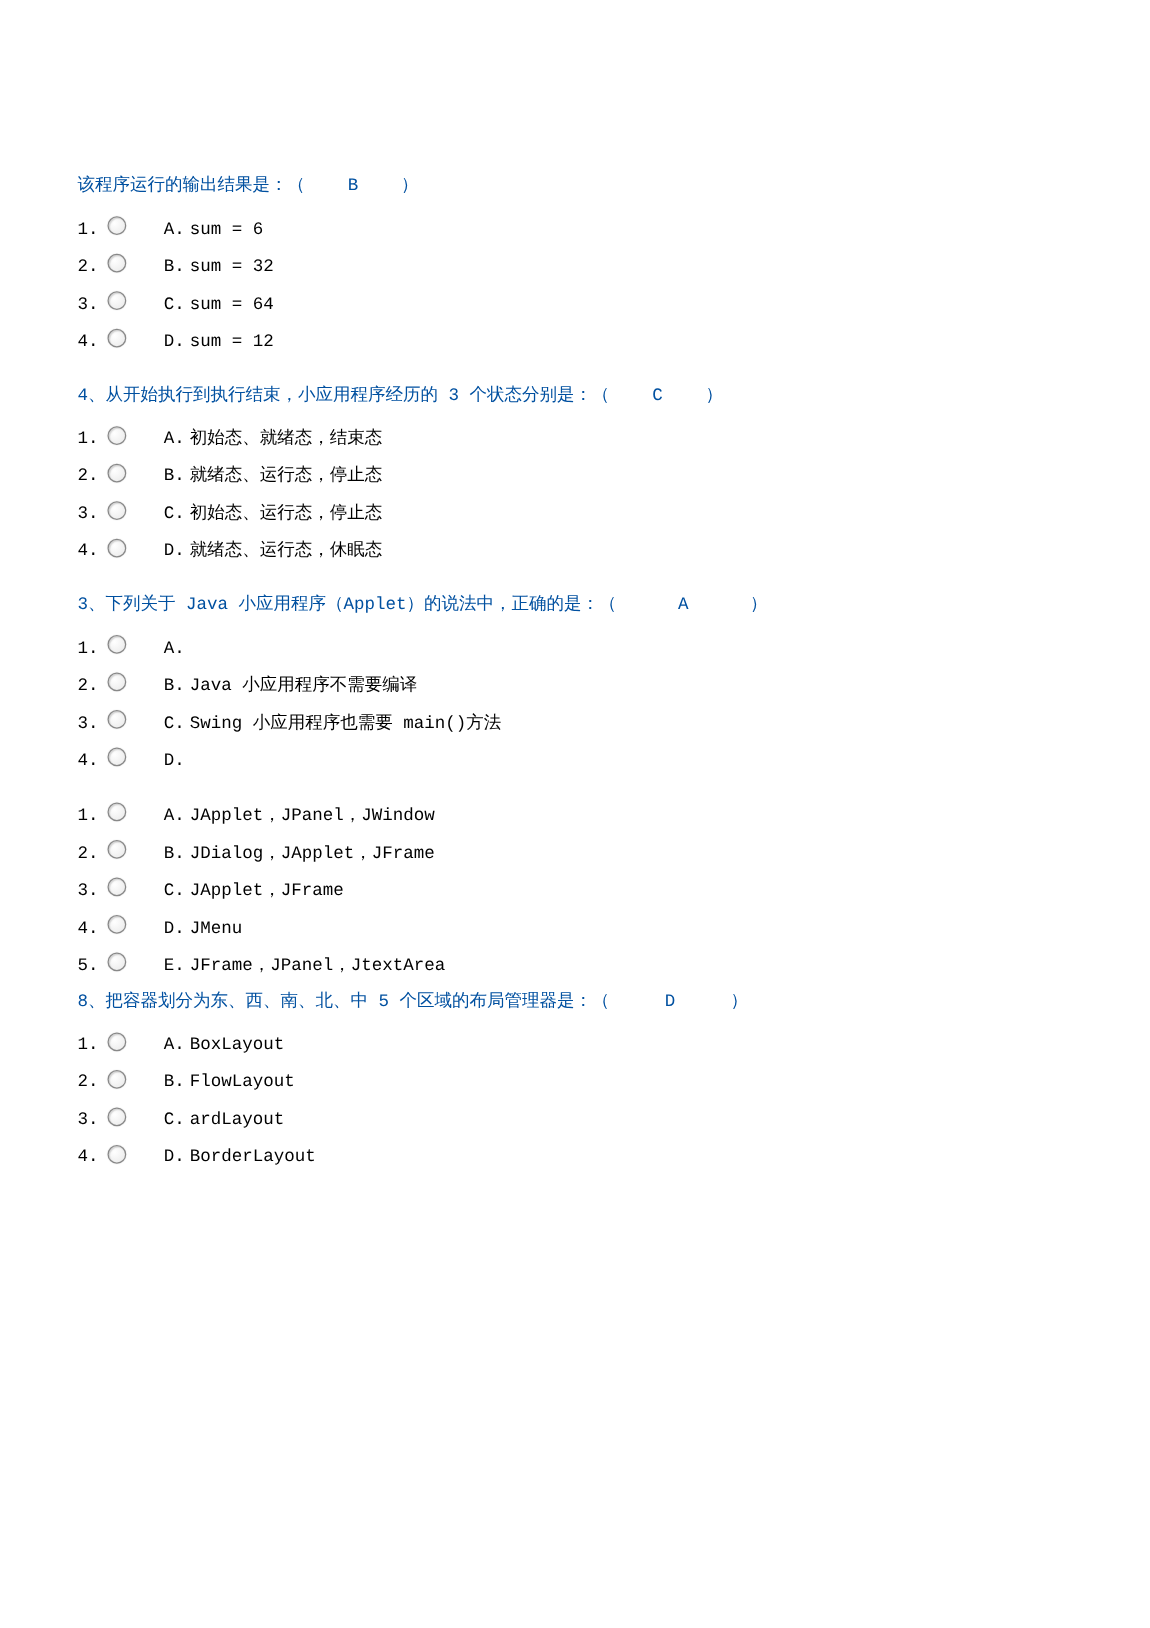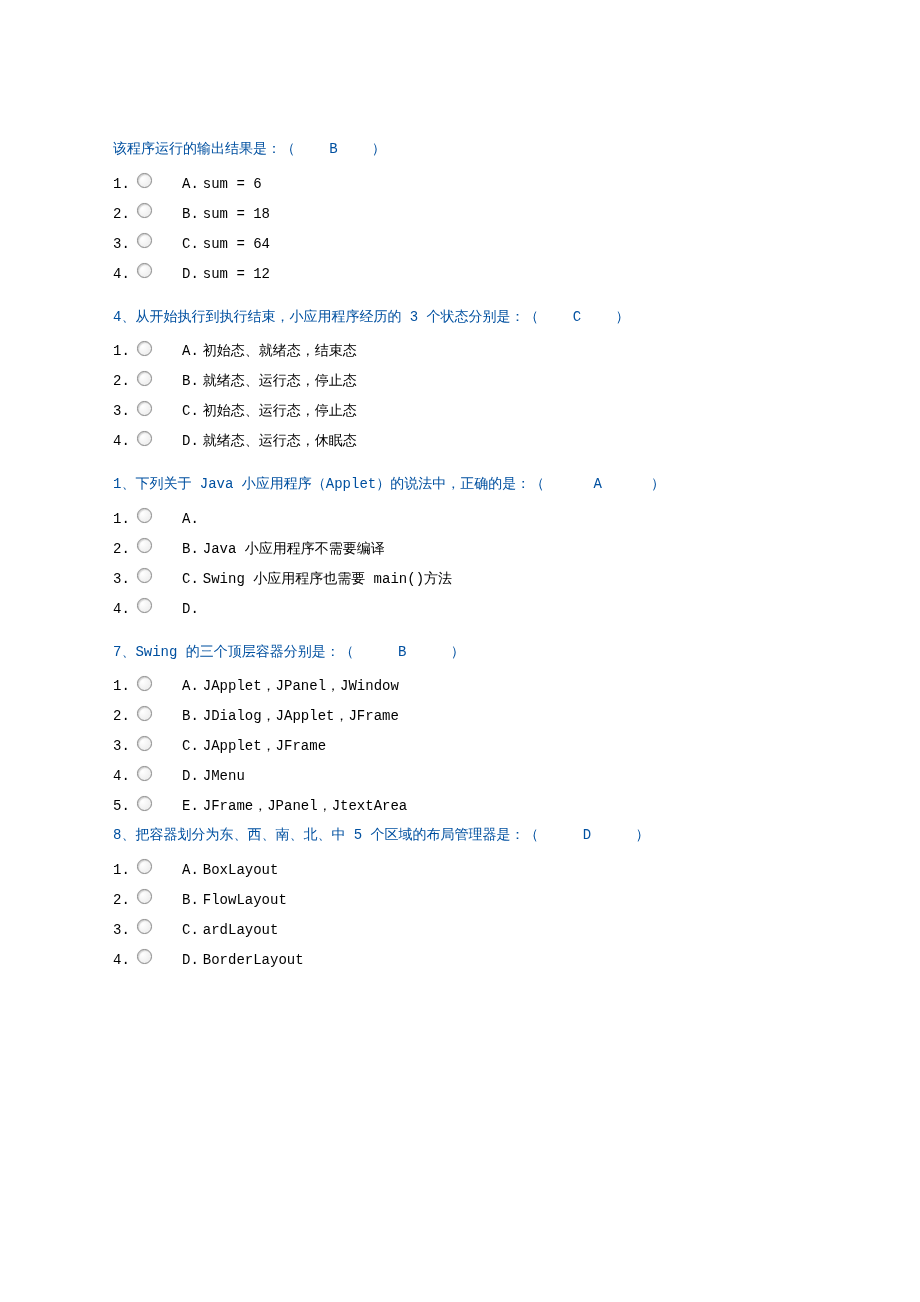--- a/index.html
+++ b/index.html
@@ -7,21 +7,21 @@
     padding: 0;
     background: #ffffff;
     font-family: "SimSun", "宋体", "Courier New", monospace;
     font-size: 14px;
     color: #000;
   }
   .page {
     width: 920px;
     min-height: 1302px;
     margin: 0 auto;
-    padding: 140px 150px 0 113px;
+    padding: 140px 150px 0 62px;
     box-sizing: border-box;
     font-family: Liberation Mono, monospace;
   }
   .question-title {
     color: #0050a0;
     margin-bottom: 14px;
     line-height: 1.4;
   }
   .answer-letter {
     display: inline-block;
@@ -75,21 +75,21 @@
     <div class="option-row">
       <span class="opt-num">1.</span>
       <span class="radio"></span>
       <span class="opt-letter">A.</span>
       <span>sum = 6</span>
     </div>
     <div class="option-row">
       <span class="opt-num">2.</span>
       <span class="radio"></span>
       <span class="opt-letter">B.</span>
-      <span>sum = 18</span>
+      <span>sum = 32</span>
     </div>
     <div class="option-row">
       <span class="opt-num">3.</span>
       <span class="radio"></span>
       <span class="opt-letter">C.</span>
       <span>sum = 64</span>
     </div>
     <div class="option-row">
       <span class="opt-num">4.</span>
       <span class="radio"></span>
@@ -125,21 +125,21 @@
     <div class="option-row">
       <span class="opt-num">4.</span>
       <span class="radio"></span>
       <span class="opt-letter">D.</span>
       <span>就绪态、运行态，休眠态</span>
     </div>
   </div>
 
   <div class="q-block">
     <div class="question-title">
-      <span>1、下列关于 Java 小应用程序（Applet）的说法中，正确的是：（</span>
+      <span>3、下列关于 Java 小应用程序（Applet）的说法中，正确的是：（</span>
       <span class="answer-letter" style="min-width:90px">A</span>
       <span>）</span>
     </div>
     <div class="option-row">
       <span class="opt-num">1.</span>
       <span class="radio"></span>
       <span class="opt-letter">A.</span>
     </div>
     <div class="option-row">
       <span class="opt-num">2.</span>
@@ -154,25 +154,20 @@
       <span>Swing 小应用程序也需要 main()方法</span>
     </div>
     <div class="option-row">
       <span class="opt-num">4.</span>
       <span class="radio"></span>
       <span class="opt-letter">D.</span>
     </div>
   </div>
 
   <div class="q-block tight">
-    <div class="question-title">
-      <span>7、Swing 的三个顶层容器分别是：（</span>
-      <span class="answer-letter" style="min-width:80px">B</span>
-      <span>）</span>
-    </div>
     <div class="option-row">
       <span class="opt-num">1.</span>
       <span class="radio"></span>
       <span class="opt-letter">A.</span>
       <span>JApplet，JPanel，JWindow</span>
     </div>
     <div class="option-row">
       <span class="opt-num">2.</span>
       <span class="radio"></span>
       <span class="opt-letter">B.</span>

